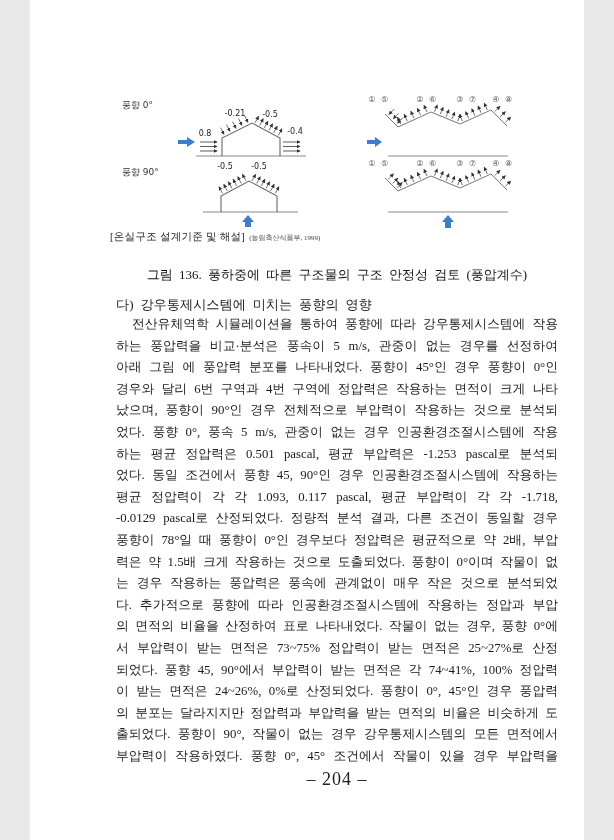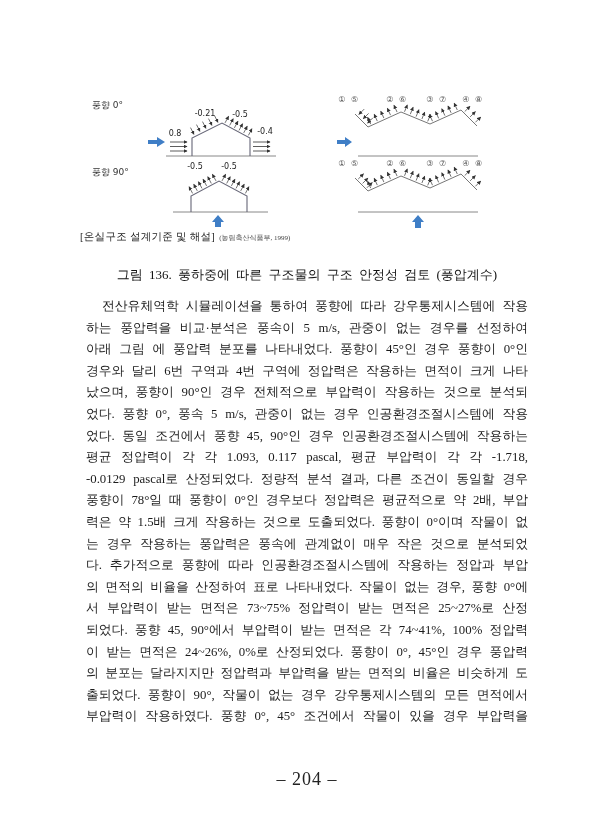--- a/index.html
+++ b/index.html
@@ -1,16 +1,16 @@
 <!DOCTYPE html>
 <html><head>
 <meta charset="utf-8">
 <style>
   html,body{margin:0;padding:0;background:#e8e8e8}
-  .page{position:relative;width:614px;height:840px;background:#ffffff;margin:0 auto;
+  .page{position:relative;width:554px;height:840px;background:#ffffff;margin:0 auto;
         font-family:"Liberation Serif","DejaVu Serif",serif;color:#1b1b1b;overflow:hidden}
 
   
   .figL{position:absolute;left:78px;top:92px}
   .figR{position:absolute;left:325px;top:88px}
   svg text{font-family:"DejaVu Sans","Liberation Sans",sans-serif}
   .klabel{font-size:9px;fill:#333}
   .coef{font-size:8px;fill:#222;text-anchor:middle}
   .zone{font-size:8px;fill:#555;text-anchor:middle;letter-spacing:1.5px}
   .house{fill:none;stroke:#667;stroke-width:1.1}
@@ -196,27 +196,29 @@
   </svg>
 
   <div class="src">
     <span class="b">[온실구조 설계기준 및 해설]</span>
     <span class="s">(농림축산식품부, 1999)</span>
   </div>
 
   <div class="figcap">그림 136. 풍하중에 따른 구조물의 구조 안정성 검토 (풍압계수)</div>
 
   <div class="textblock">
+    <div class="heading">다) 강우통제시스템에 미치는 풍향의 영향</div>
     <div>
         <div class="bl indent">전산유체역학 시뮬레이션을 통하여 풍향에 따라 강우통제시스템에 작용</div>
         <div class="bl">하는 풍압력을 비교·분석은 풍속이 5 m/s, 관중이 없는 경우를 선정하여</div>
         <div class="bl">아래 그림 에 풍압력 분포를 나타내었다. 풍향이 45°인 경우 풍향이 0°인</div>
         <div class="bl">경우와 달리 6번 구역과 4번 구역에 정압력은 작용하는 면적이 크게 나타</div>
         <div class="bl">났으며, 풍향이 90°인 경우 전체적으로 부압력이 작용하는 것으로 분석되</div>
         <div class="bl">었다. 풍향 0°, 풍속 5 m/s, 관중이 없는 경우 인공환경조절시스템에 작용</div>
+        <div class="bl">하는 평균 정압력은 0.501 pascal, 평균 부압력은 -1.253 pascal로 분석되</div>
         <div class="bl">었다. 동일 조건에서 풍향 45, 90°인 경우 인공환경조절시스템에 작용하는</div>
         <div class="bl">평균 정압력이 각 각 1.093, 0.117 pascal, 평균 부압력이 각 각 -1.718,</div>
         <div class="bl">-0.0129 pascal로 산정되었다. 정량적 분석 결과, 다른 조건이 동일할 경우</div>
         <div class="bl">풍향이 78°일 때 풍향이 0°인 경우보다 정압력은 평균적으로 약 2배, 부압</div>
         <div class="bl">력은 약 1.5배 크게 작용하는 것으로 도출되었다. 풍향이 0°이며 작물이 없</div>
         <div class="bl">는 경우 작용하는 풍압력은 풍속에 관계없이 매우 작은 것으로 분석되었</div>
         <div class="bl">다. 추가적으로 풍향에 따라 인공환경조절시스템에 작용하는 정압과 부압</div>
         <div class="bl">의 면적의 비율을 산정하여 표로 나타내었다. 작물이 없는 경우, 풍향 0°에</div>
         <div class="bl">서 부압력이 받는 면적은 73~75% 정압력이 받는 면적은 25~27%로 산정</div>
         <div class="bl">되었다. 풍향 45, 90°에서 부압력이 받는 면적은 각 74~41%, 100% 정압력</div>

